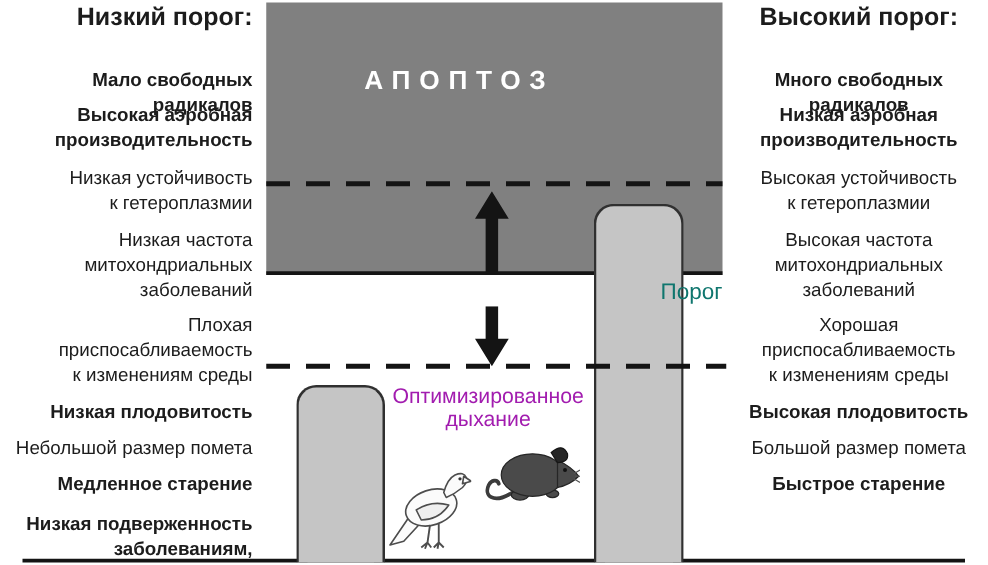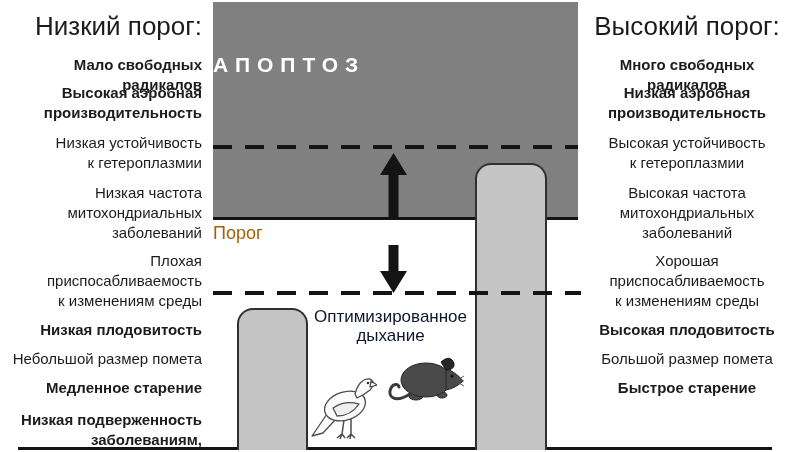--- a/index.html
+++ b/index.html
@@ -1,38 +1,38 @@
 <!DOCTYPE html>
 <html style="--apoptosis-zone: #808080; --apoptosis-text: #ffffff; --bar-fill: #c5c5c5; --bar-border: #303030; --line: #141414;"><head>
 <meta charset="utf-8">
 <style>
   html,body{margin:0;padding:0;background:#fff;}
   .stage{position:relative;width:790px;height:452px;background:#fff;overflow:hidden;
          font-family:"Liberation Sans",sans-serif;color:#1c1c1c;}
-  .col-title{position:absolute;font-size:26px;font-weight:normal;line-height:24px;white-space:nowrap;margin-top:12px;}
+  .col-title{position:absolute;font-size:20px;font-weight:bold;line-height:24px;white-space:nowrap;}
   .item{position:absolute;font-size:15px;line-height:20px;white-space:pre-line;margin-top:20px;}
   .bold{font-weight:bold;}
   .col-left-pos{left:0;width:202px;text-align:right;}
   .col-right-pos{left:587px;width:200px;text-align:center;}
   .apoptosis-zone{position:absolute;left:213px;top:2px;width:365px;height:215px;
          background:var(--apoptosis-zone,#808080);border-bottom:3px solid var(--line,#141414);z-index:1;}
-  .apoptosis-label{position:absolute;left:213px;top:53px;width:309px;text-align:left;
+  .apoptosis-label{position:absolute;left:213px;top:53px;width:309px;text-align:center;
          font-size:21px;font-weight:bold;letter-spacing:7px;color:var(--apoptosis-text,#ffffff);z-index:2;}
   .dash{position:absolute;background:repeating-linear-gradient(to right,
          var(--line,#141414) 0,var(--line,#141414) 19px,transparent 19px,transparent 32px);}
   .dash-upper{left:213px;top:145px;width:365px;height:4px;z-index:2;}
   .dash-lower{left:213px;top:291px;width:368px;height:3.5px;z-index:4;}
   .bar{position:absolute;box-sizing:border-box;background:var(--bar-fill,#c5c5c5);
          border:2px solid var(--bar-border,#303030);border-bottom:none;border-radius:16px 16px 0 0;z-index:2;}
   .bar-high{left:475px;top:163px;width:72px;height:287px;}
   .bar-low{left:237px;top:308px;width:71px;height:142px;}
-  .threshold-label{position:absolute;left:213px;top:223px;width:365px;text-align:left;
-         font-size:18px;z-index:3;color:#a16207;}
+  .threshold-label{position:absolute;left:213px;top:223px;width:365px;text-align:right;
+         font-size:18px;z-index:3;color:#0f766e;}
   .breathing-label{position:absolute;left:303px;top:307px;width:175px;text-align:center;
-         font-size:17px;line-height:19px;white-space:pre-line;z-index:3;color:#0f172a;}
+         font-size:17px;line-height:19px;white-space:pre-line;z-index:3;color:#a21caf;}
   .arrow{position:absolute;z-index:3;}
   .animal{position:absolute;z-index:3;}
   .baseline{position:absolute;left:18px;top:447px;width:754px;height:3px;background:var(--line,#141414);z-index:1;}
 </style>
 </head>
 <body>
 
 <div class="stage">
 
   <div class="apoptosis-zone"></div>

